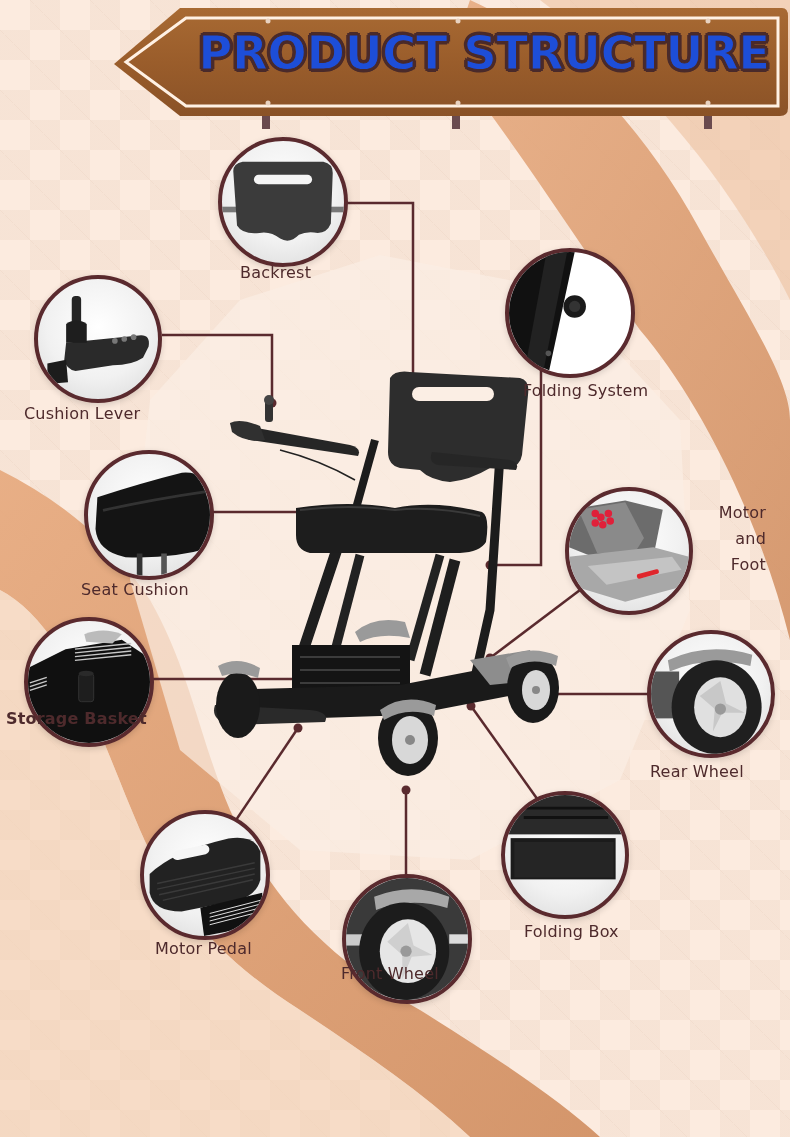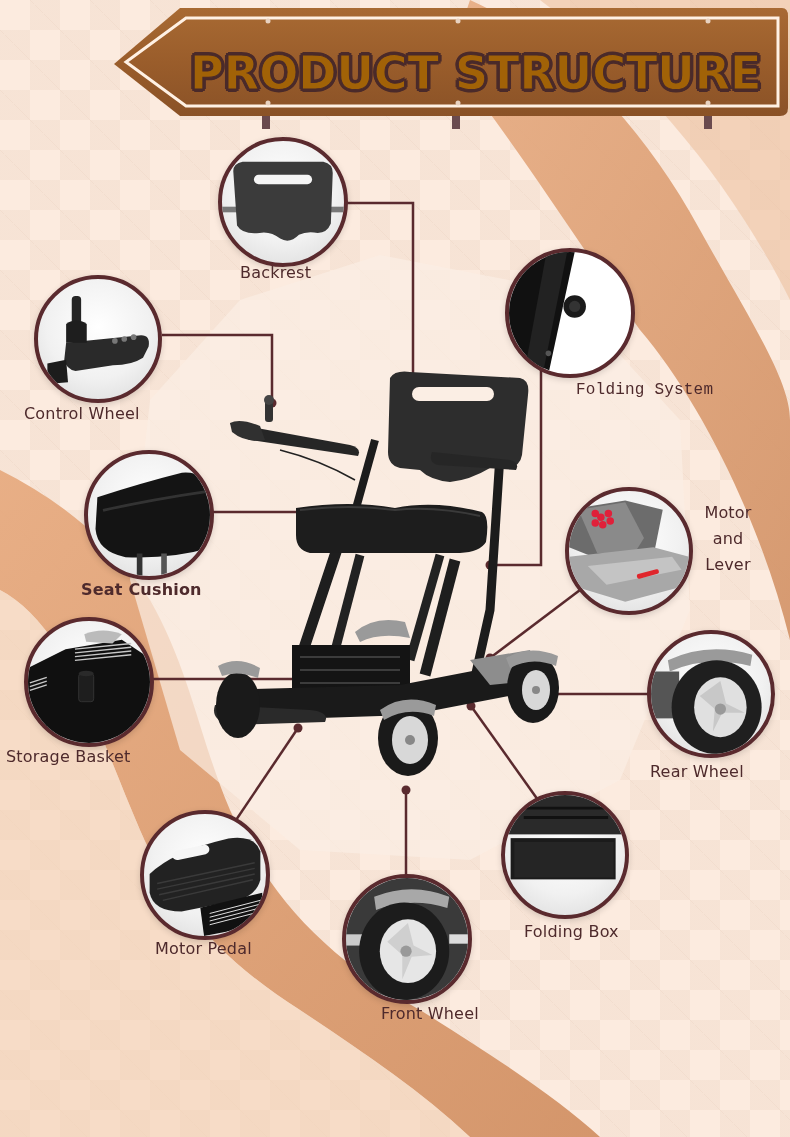--- a/index.html
+++ b/index.html
@@ -12,24 +12,24 @@
       linear-gradient(45deg, rgba(230,205,185,0.25) 25%, transparent 25%, transparent 75%, rgba(230,205,185,0.25) 75%),
       linear-gradient(45deg, rgba(230,205,185,0.25) 25%, transparent 25%, transparent 75%, rgba(230,205,185,0.25) 75%);
     background-size: 60px 60px;
     background-position: 0 0, 30px 30px;
   }
   .bg-layer { position: absolute; left: 0; top: 0; width: 790px; height: 1137px; }
   .abs { position: absolute; }
 
   
   .sign-text {
-    position: absolute; left: 190px; top: 42px; width: 580px; height: 62px;
+    position: absolute; left: 190px; top: 22px; width: 580px; height: 62px;
     font-family: "DejaVu Sans", sans-serif; font-weight: bold;
-    font-size: 46px; color: #a16207; letter-spacing: 0px;
-    line-height: 62px; text-align: left;
+    font-size: 46px; color: #1d4ed8; letter-spacing: 0px;
+    line-height: 62px; text-align: right;
     -webkit-text-stroke: 1px #4a2a2a;
     text-shadow:
       3px 0 0 #4a2a2a, -3px 0 0 #4a2a2a, 0 3px 0 #4a2a2a, 0 -3px 0 #4a2a2a,
       2px 2px 0 #4a2a2a, -2px -2px 0 #4a2a2a, 2px -2px 0 #4a2a2a, -2px 2px 0 #4a2a2a;
   }
 
   
   .callout {
     position: absolute; border-radius: 50%;
     border: 4px solid #5a2a2e;
@@ -38,21 +38,21 @@
     box-shadow: 0 2px 6px rgba(0,0,0,0.15);
   }
   .callout svg { position: absolute; left: 0; top: 0; width: 100%; height: 100%; }
 
   .label {
     position: absolute;
     font-family: "DejaVu Sans", sans-serif;
     font-size: 16px; color: #4e2a2c; white-space: nowrap;
     font-weight: normal; letter-spacing: 0.2px;
   }
-  .label.multi { text-align: center; line-height: 26px; white-space: normal; }
+  .label.multi { text-align: right; line-height: 26px; white-space: normal; }
 
   .wire { position: absolute; left: 0; top: 0; width: 790px; height: 1137px; pointer-events: none; }
 </style>
 </head>
 <body>
 
 <svg class="bg-layer" viewBox="0 0 790 1137" xmlns="http://www.w3.org/2000/svg">
   <defs>
     <linearGradient id="bandG" x1="0" y1="0" x2="1" y2="1">
       <stop offset="0" stop-color="#e6a87c"></stop>
@@ -199,42 +199,42 @@
   <svg viewBox="0 0 128 128">
     <path d="M30,68 L110,60 Q120,60 118,72 L112,84 Q100,92 80,92 L40,98 Q30,96 28,86 Z" fill="#2a2a2a"></path>
     <rect x="36" y="18" width="10" height="30" rx="4" fill="#252525"></rect>
     <path d="M30,48 Q41,40 52,48 L52,68 L30,68 Z" fill="#1e1e1e"></path>
     <circle cx="82" cy="66" r="3" fill="#777"></circle>
     <circle cx="92" cy="64" r="3" fill="#777"></circle>
     <circle cx="102" cy="62" r="3" fill="#777"></circle>
     <path d="M10,90 L30,86 L32,110 L10,112 Z" fill="#1c1c1c"></path>
   </svg>
 </div>
-<div class="label" style="left:24px; top:404px;">Control Wheel</div>
+<div class="label" style="left:24px; top:404px;">Cushion Lever</div>
 
 <div class="callout" style="left:505px; top:248px; width:130px; height:130px; background:#ffffff;">
   <svg viewBox="0 0 130 130">
     <path d="M0,0 L70,0 L42,130 L0,130 Z" fill="#111"></path>
     <path d="M40,0 L62,0 L36,130 L16,130 Z" fill="#222"></path>
     <circle cx="70" cy="58" r="12" fill="#1a1a1a"></circle>
     <circle cx="70" cy="58" r="6" fill="#333"></circle>
     <circle cx="42" cy="108" r="3" fill="#555"></circle>
   </svg>
 </div>
-<div class="label" style="left:576px; top:381px;font-family:Liberation Mono, monospace;">Folding System</div>
+<div class="label" style="left:523px; top:381px;">Folding System</div>
 
 <div class="callout" style="left:84px; top:450px; width:130px; height:130px;">
   <svg viewBox="0 0 130 130">
     <path d="M10,46 Q60,30 100,20 Q125,18 130,40 L130,100 Q90,112 40,110 Q10,104 8,80 Z" fill="#141414"></path>
     <path d="M16,60 Q70,48 126,40" stroke="#333" stroke-width="3" fill="none"></path>
     <rect x="52" y="106" width="6" height="24" fill="#333"></rect>
     <rect x="78" y="106" width="6" height="24" fill="#555"></rect>
   </svg>
 </div>
-<div class="label" style="left:81px; top:580px;font-weight:bold;">Seat Cushion</div>
+<div class="label" style="left:81px; top:580px;">Seat Cushion</div>
 
 <div class="callout" style="left:565px; top:487px; width:128px; height:128px;">
   <svg viewBox="0 0 128 128">
     <path d="M0,20 L60,10 L100,20 L90,70 L50,80 L0,60 Z" fill="#6c6c6c"></path>
     <path d="M10,20 L60,12 L80,50 L70,66 L30,66 Z" fill="#8a8a8a"></path>
     <path d="M0,70 L90,60 L128,70 L128,100 L60,118 L0,100 Z" fill="#a8a8a8"></path>
     <path d="M20,80 L110,70 L120,84 L40,100 Z" fill="#c4c4c4"></path>
     <rect x="72" y="86" width="24" height="5" rx="2" fill="#e0262c" transform="rotate(-15 84 88)"></rect>
     <g fill="#e0203a">
       <circle cx="34" cy="28" r="4"></circle>
@@ -242,41 +242,41 @@
         <circle cx="44" cy="32" r="4"></circle>
       <circle cx="36" cy="36" r="4"></circle>
         <circle cx="28" cy="34" r="4"></circle>
         <circle cx="28" cy="24" r="4"></circle>
     </g>
   </svg>
 </div>
 <div class="label multi" style="left:690px; top:500px; width:76px;">
   <div>Motor</div>
   <div>and</div>
-  <div>Lever</div>
+  <div>Foot</div>
 </div>
 
 <div class="callout" style="left:24px; top:617px; width:130px; height:130px;">
   <svg viewBox="0 0 130 130">
     <path d="M0,50 L40,30 L100,20 L130,40 L130,130 L0,130 Z" fill="#101010"></path>
     <g stroke="#c8c8c8" stroke-width="1.5">
       <line x1="50" y1="30" x2="110" y2="24"></line>
         <line x1="50" y1="34" x2="110" y2="28"></line>
       <line x1="50" y1="38" x2="110" y2="32"></line>
         <line x1="50" y1="42" x2="110" y2="36"></line>
       <line x1="2" y1="66" x2="20" y2="60"></line>
         <line x1="2" y1="70" x2="20" y2="64"></line>
       <line x1="2" y1="74" x2="20" y2="68"></line>
     </g>
     <path d="M60,14 Q80,6 100,14 L90,24 L62,22 Z" fill="#bbb"></path>
     <rect x="54" y="56" width="16" height="30" rx="3" fill="#1e1e1e" stroke="#333"></rect>
     <ellipse cx="62" cy="56" rx="8" ry="3" fill="#2a2a2a"></ellipse>
   </svg>
 </div>
-<div class="label" style="left:6px; top:747px;">Storage Basket</div>
+<div class="label" style="left:6px; top:709px;font-weight:bold;">Storage Basket</div>
 
 <div class="callout" style="left:647px; top:630px; width:128px; height:128px;">
   <svg viewBox="0 0 128 128">
     <rect x="0" y="40" width="30" height="50" fill="#555"></rect>
     <path d="M18,28 Q60,8 108,22 L106,34 Q60,22 20,40 Z" fill="#9a9a9a"></path>
     <ellipse cx="70" cy="78" rx="48" ry="50" fill="#1f1f1f"></ellipse>
     <ellipse cx="74" cy="78" rx="28" ry="32" fill="#e0e0e0"></ellipse>
     <path d="M74,50 L80,74 L100,84 L76,84 L66,104 L68,80 L52,66 Z" fill="#c8c8c8"></path>
     <circle cx="74" cy="80" r="6" fill="#999"></circle>
   </svg>
@@ -320,13 +320,13 @@
     <rect x="0" y="0" width="130" height="130" fill="#3a3a3a"></rect>
     <path d="M30,20 Q70,4 110,20 L108,32 Q70,20 32,34 Z" fill="#a8a8a8"></path>
     <rect x="0" y="60" width="20" height="12" fill="#ccc"></rect>
     <rect x="110" y="60" width="20" height="10" fill="#ddd"></rect>
     <ellipse cx="62" cy="78" rx="48" ry="52" fill="#1c1c1c"></ellipse>
     <ellipse cx="66" cy="78" rx="30" ry="34" fill="#e6e6e6"></ellipse>
     <path d="M66,48 L72,72 L92,82 L70,84 L60,108 L60,82 L44,68 Z" fill="#cfcfcf"></path>
     <circle cx="64" cy="78" r="6" fill="#999"></circle>
   </svg>
 </div>
-<div class="label" style="left:341px; top:1004px;margin-left:40px;">Front Wheel</div>
+<div class="label" style="left:341px; top:964px;">Front Wheel</div>
 
 </body></html>

